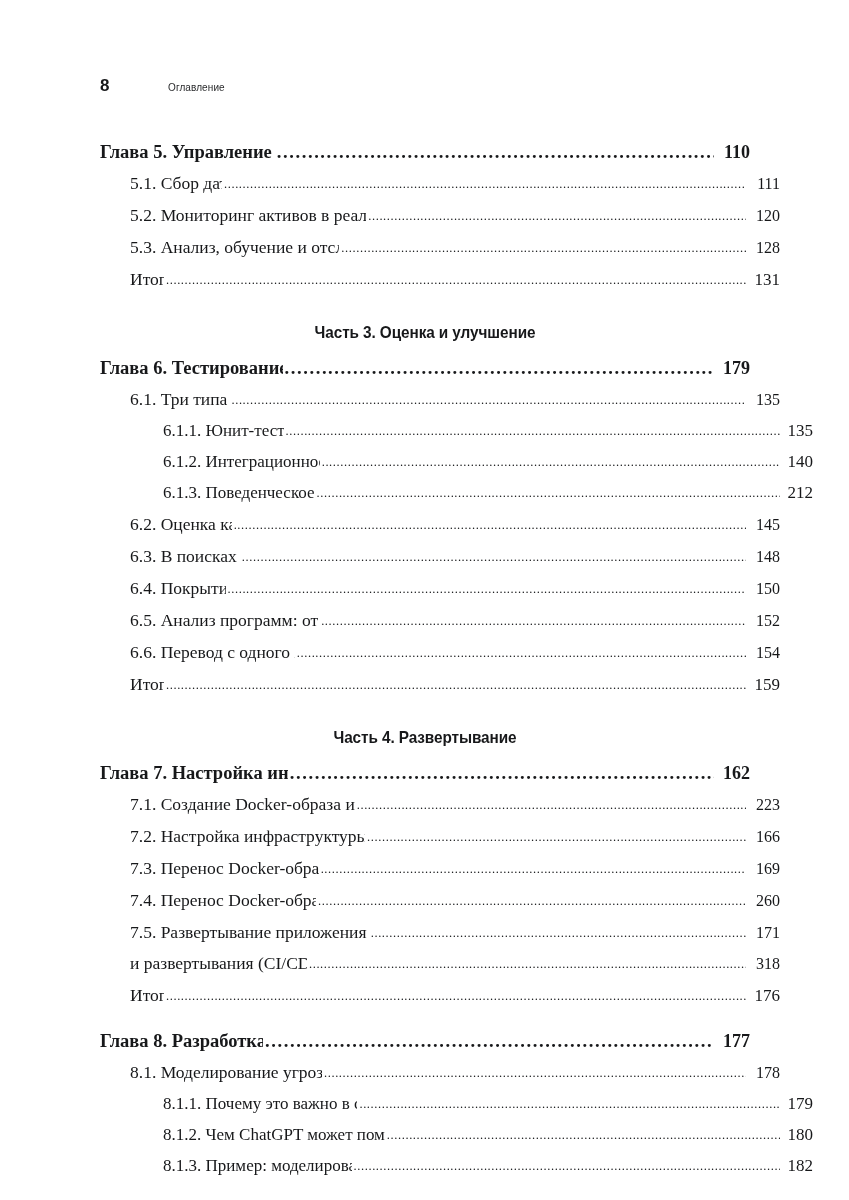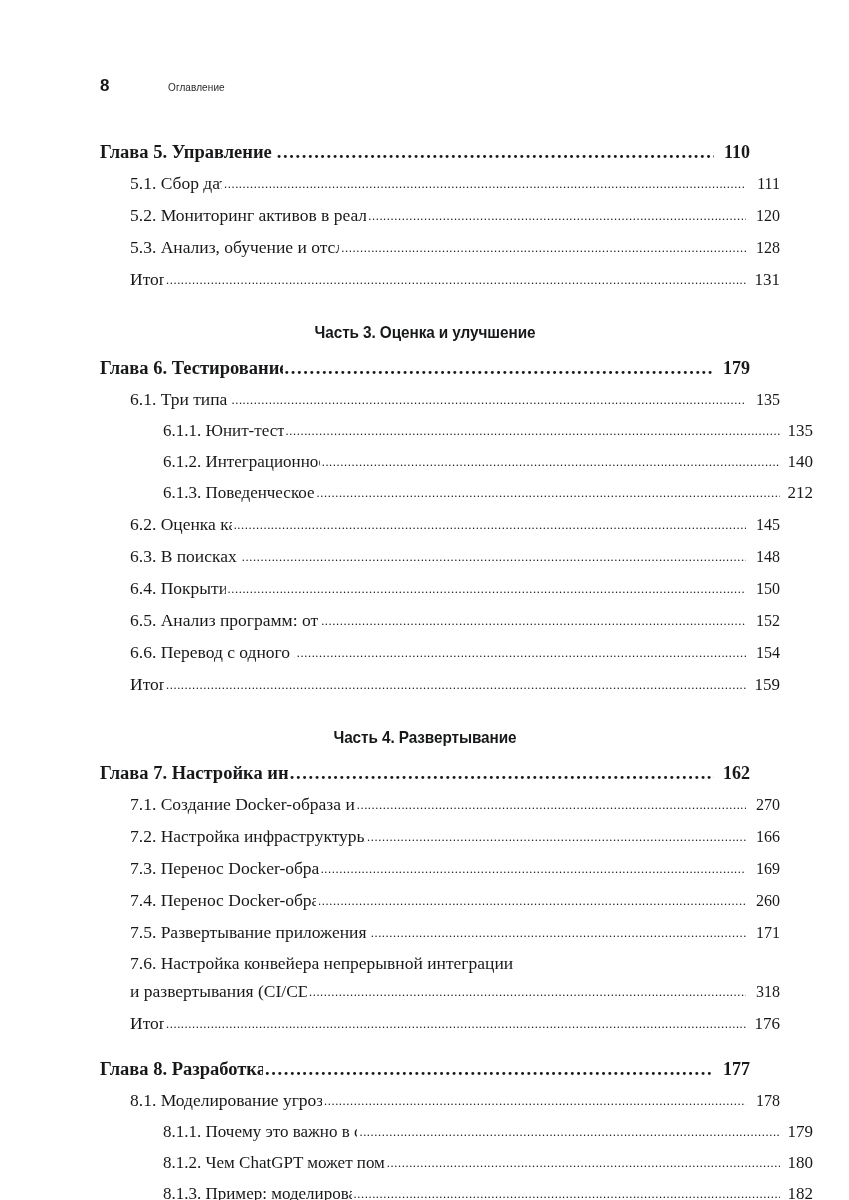--- a/index.html
+++ b/index.html
@@ -234,44 +234,41 @@
       </div>
       <div class="part-heading part-sp-before part-sp-after">Часть 4. Развертывание</div>
       <div class="row lvl-chapter">
         <span class="label">Глава 7. Настройка инфраструктуры и управление развертыванием</span>
         <span class="leader">................................................................................................................................................................................................................</span>
         <span class="page-num">162</span>
       </div>
       <div class="row lvl-1">
         <span class="label">7.1. Создание Docker-образа и его локальное развертывание</span>
         <span class="leader">................................................................................................................................................................................................................</span>
-        <span class="page-num">270</span>
+        <span class="page-num">223</span>
       </div>
       <div class="row lvl-1">
         <span class="label">7.2. Настройка инфраструктуры при помощи Copilot и Terraform</span>
         <span class="leader">................................................................................................................................................................................................................</span>
         <span class="page-num">166</span>
       </div>
       <div class="row lvl-1">
         <span class="label">7.3. Перенос Docker-образа (сложный способ)</span>
         <span class="leader">................................................................................................................................................................................................................</span>
         <span class="page-num">169</span>
       </div>
       <div class="row lvl-1">
         <span class="label">7.4. Перенос Docker-образа (простой способ)</span>
         <span class="leader">................................................................................................................................................................................................................</span>
         <span class="page-num">260</span>
       </div>
       <div class="row lvl-1">
         <span class="label">7.5. Развертывание приложения на AWS Elastic Kubernetes Service</span>
         <span class="leader">................................................................................................................................................................................................................</span>
         <span class="page-num">171</span>
-      </div>
-      <div class="row lvl-1 continued-first">
-        <span class="label">7.6. Настройка конвейера непрерывной интеграции</span>
       </div>
       <div class="row lvl-1 continued-second">
         <span class="label">и развертывания (CI/CD) в GitHub Actions</span>
         <span class="leader">................................................................................................................................................................................................................</span>
         <span class="page-num">318</span>
       </div>
       <div class="row lvl-summary">
         <span class="label">Итоги</span>
         <span class="leader">................................................................................................................................................................................................................</span>
         <span class="page-num">176</span>

